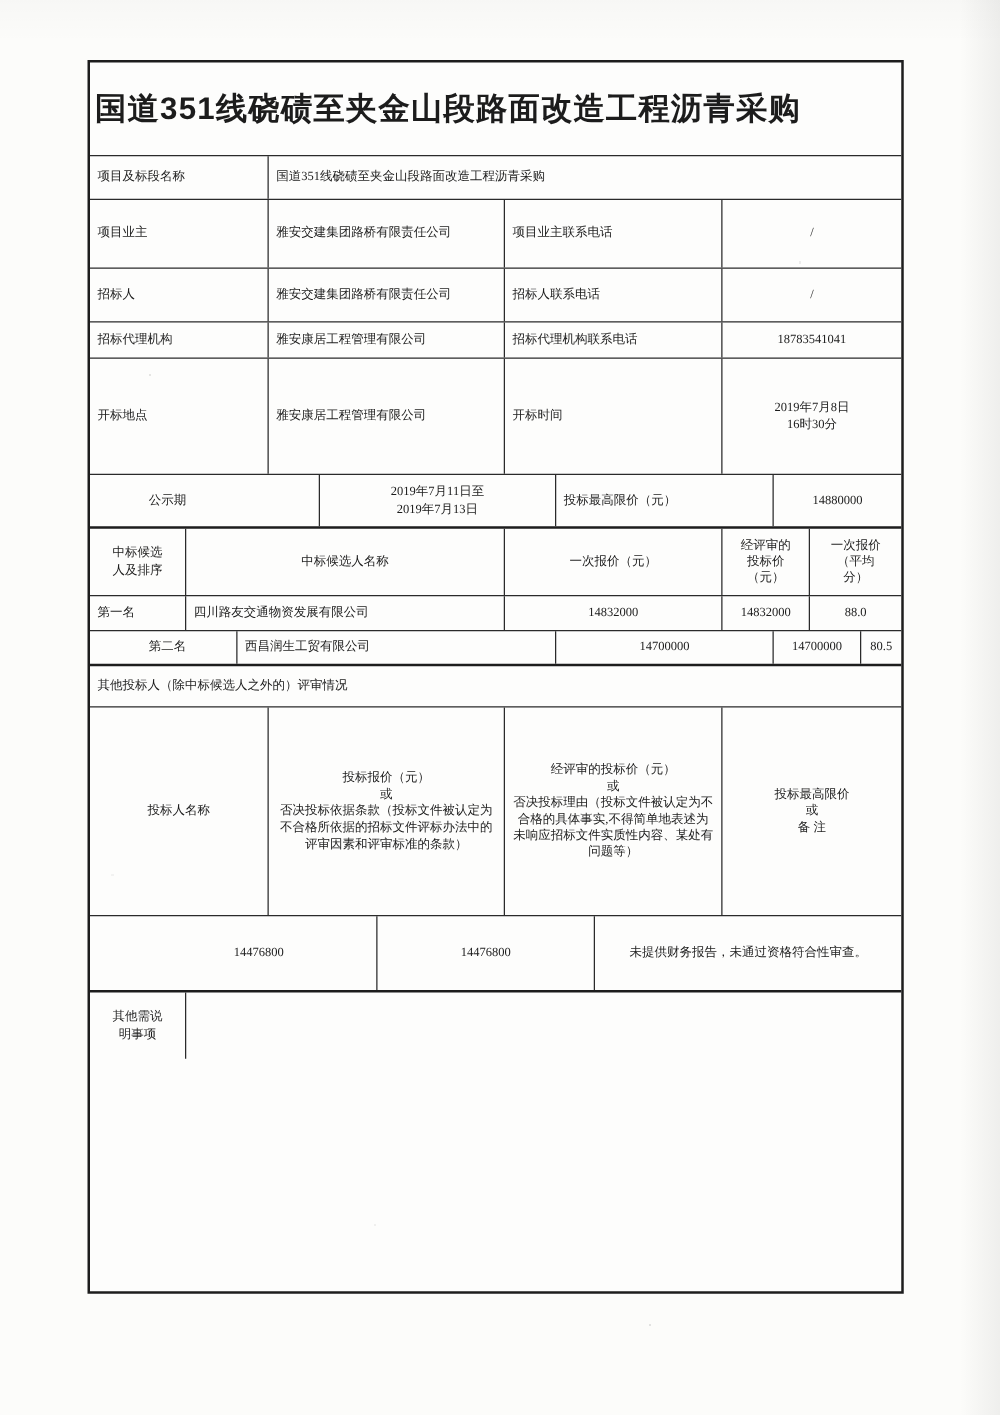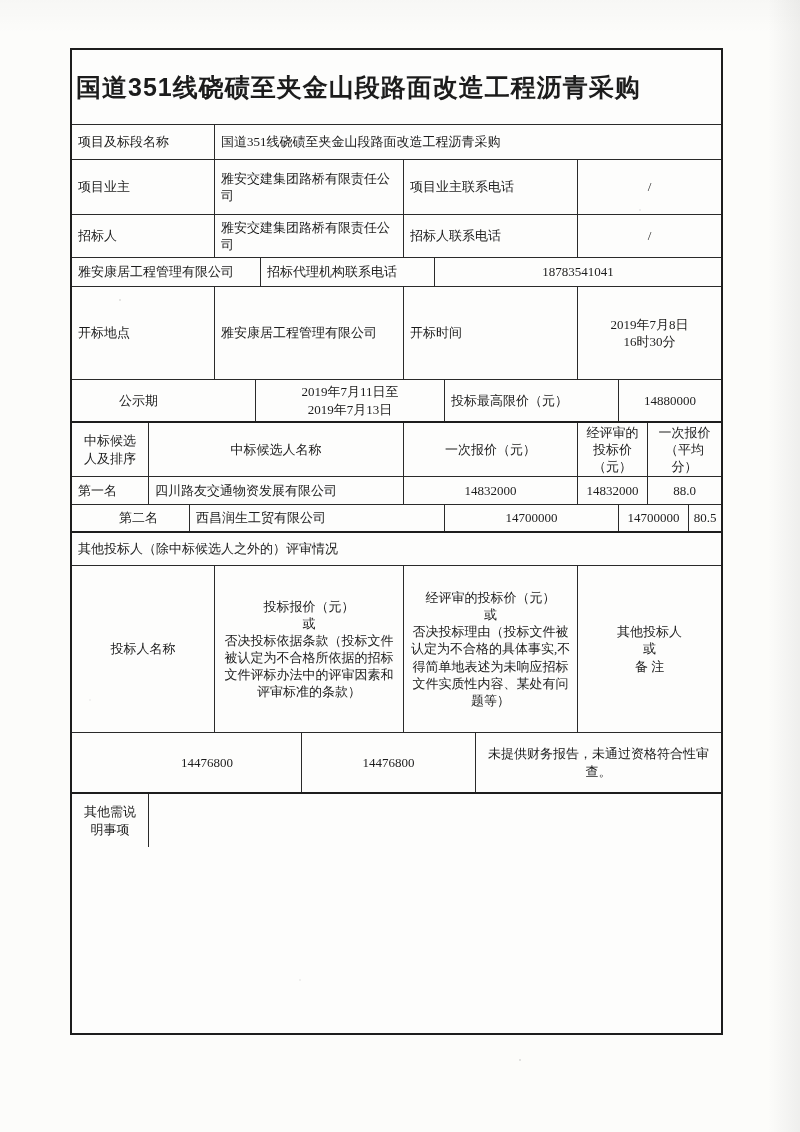--- a/index.html
+++ b/index.html
@@ -34,21 +34,21 @@
     border-bottom: 1px solid #2a2a2a;
   }
   .row.thick { border-bottom-width: 2px; border-bottom-color: #1d1d1d; padding-left: 41px; }
   .row.last { border-bottom: none; justify-content: center; }
   .c {
     box-sizing: border-box;
     border-right: 1px solid #2a2a2a;
     display: flex;
     align-items: center;
     padding: 2px 6px;
-    font-size: 13px;
+    font-size: 10px;
     line-height: 1.32;
     white-space: pre-line;
     overflow: hidden;
   }
   .c.end { border-right: none; }
   .c.center { justify-content: center; text-align: center; }
   .c.left { justify-content: flex-start; text-align: left; }
   .title-cell {
     font-family: "Liberation Sans", "DejaVu Sans", sans-serif;
     font-weight: bold;
@@ -109,20 +109,21 @@
   </div>
 
   <div class="row" style="height:43px">
     <div class="c w-lbl left">招标人</div>
     <div class="c w-val left">雅安交建集团路桥有限责任公司</div>
     <div class="c w-lbl2 left">招标人联系电话</div>
     <div class="c w-val2 end center">/</div>
   </div>
 
   <div class="row" style="height:29px">
+    <div class="c w-lbl left">招标代理机构</div>
     <div class="c w-val left">雅安康居工程管理有限公司</div>
     <div class="c w-lbl2 left">招标代理机构联系电话</div>
     <div class="c w-val2 end center">18783541041</div>
   </div>
 
   <div class="row" style="height:93px">
     <div class="c w-lbl left">开标地点</div>
     <div class="c w-val left">雅安康居工程管理有限公司</div>
     <div class="c w-lbl2 left">开标时间</div>
     <div class="c w-val2 end center">2019年7月8日
@@ -171,21 +172,21 @@
   </div>
 
   <div class="row" style="height:167px">
     <div class="c w-lbl center">投标人名称</div>
     <div class="c w-val center">投标报价（元）
 或
 否决投标依据条款（投标文件被认定为不合格所依据的招标文件评标办法中的评审因素和评审标准的条款）</div>
     <div class="c w-lbl2 center">经评审的投标价（元）
 或
 否决投标理由（投标文件被认定为不合格的具体事实,不得简单地表述为未响应招标文件实质性内容、某处有问题等）</div>
-    <div class="c w-val2 end center">其他投标人
+    <div class="c w-val2 end center">投标最高限价
 或
 备  注</div>
   </div>
 
   <div class="row thick" style="height:61px">
     <div class="c w-val center">14476800</div>
     <div class="c w-lbl2 center">14476800</div>
     <div class="c w-val2 end center">未提供财务报告，未通过资格符合性审查。</div>
   </div>
 

